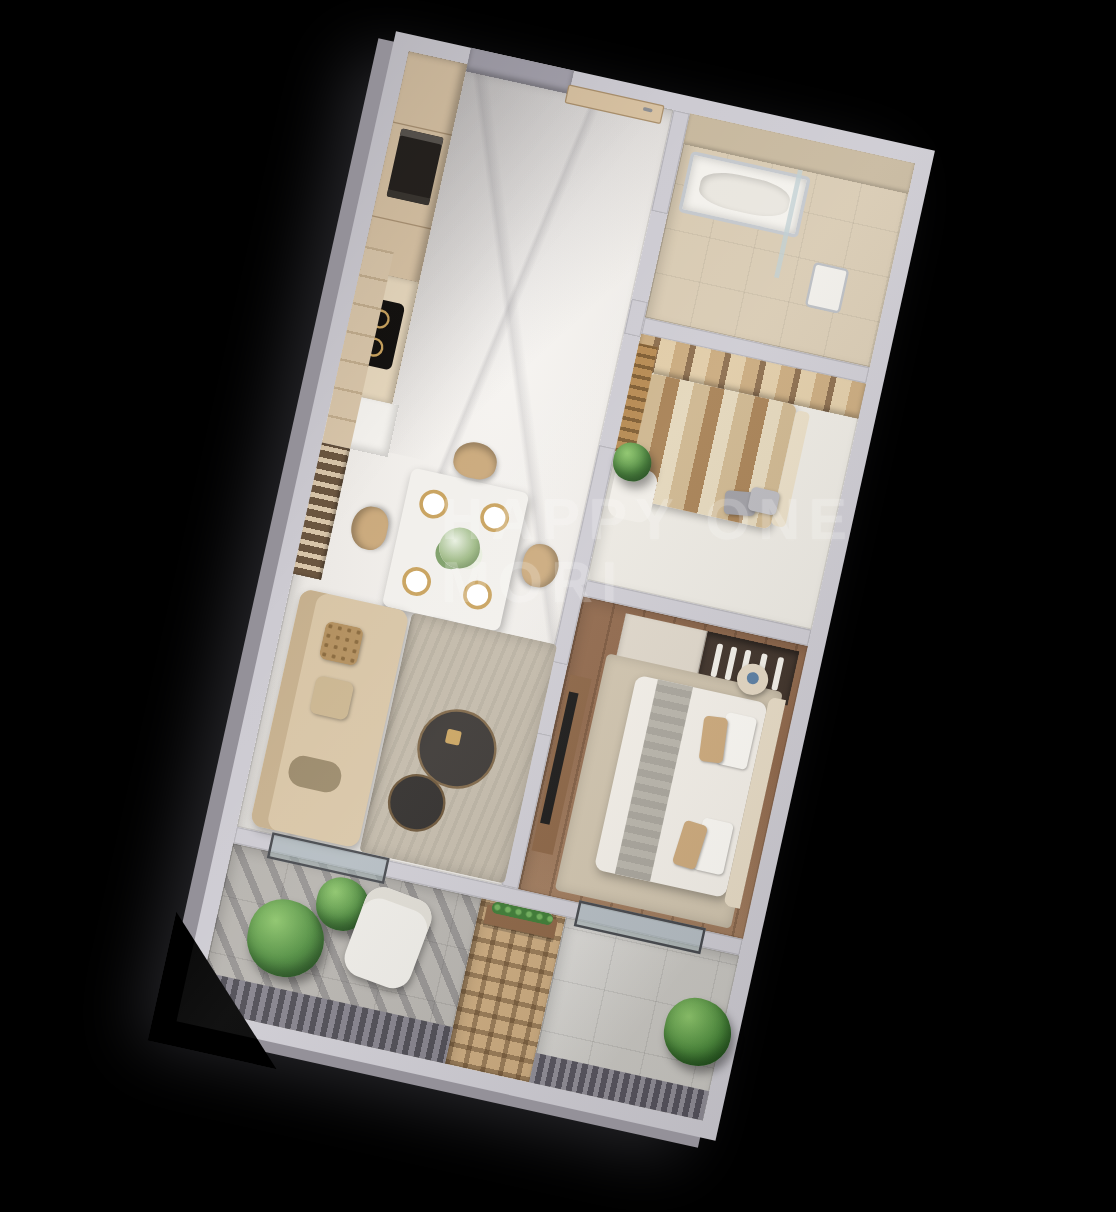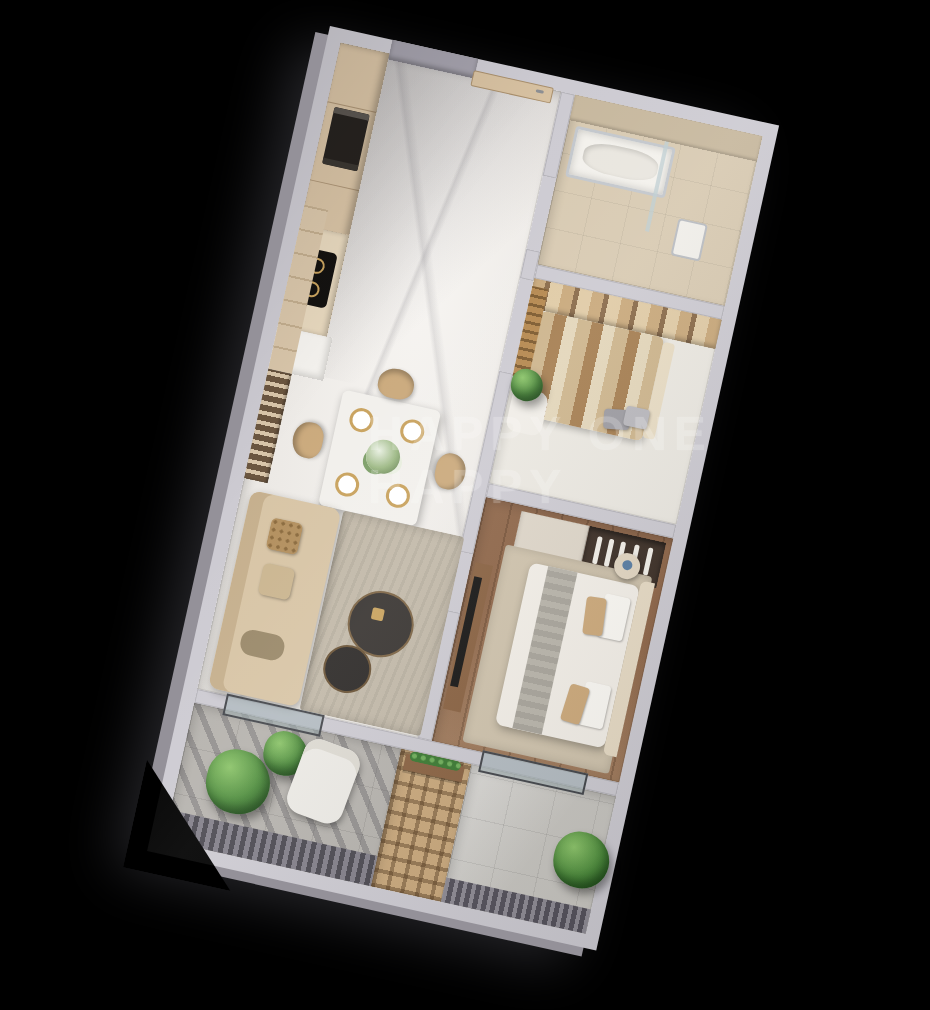--- a/index.html
+++ b/index.html
@@ -303,16 +303,16 @@
       </div>
     <div class="abs" id="louver-left"></div>
     <span class="plant" style="left:398px;top:732px;width:56px;height:56px"></span>
     <div class="abs" id="railing-right"></div>
 
     <div class="abs" id="corner-cut"></div>
   </div>
 
   <div id="watermark">
     <div>HAPPY ONE</div>
-    <div>HAPPY</div>
+    <div>MORI</div>
   </div>
 
 </div>
 
 </body></html>

